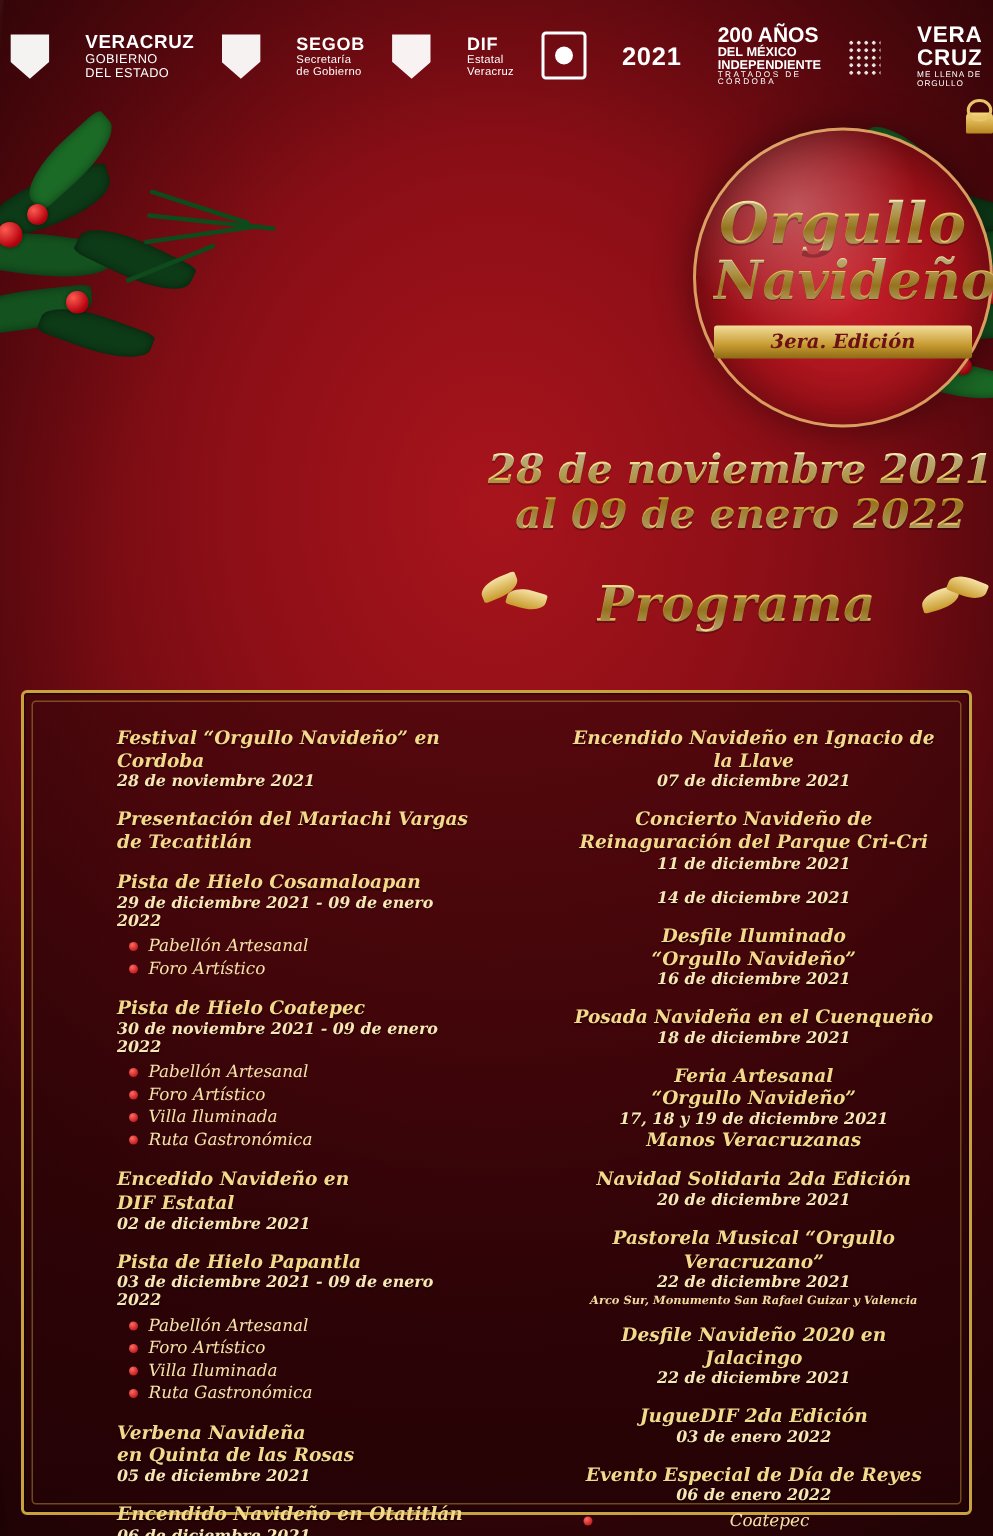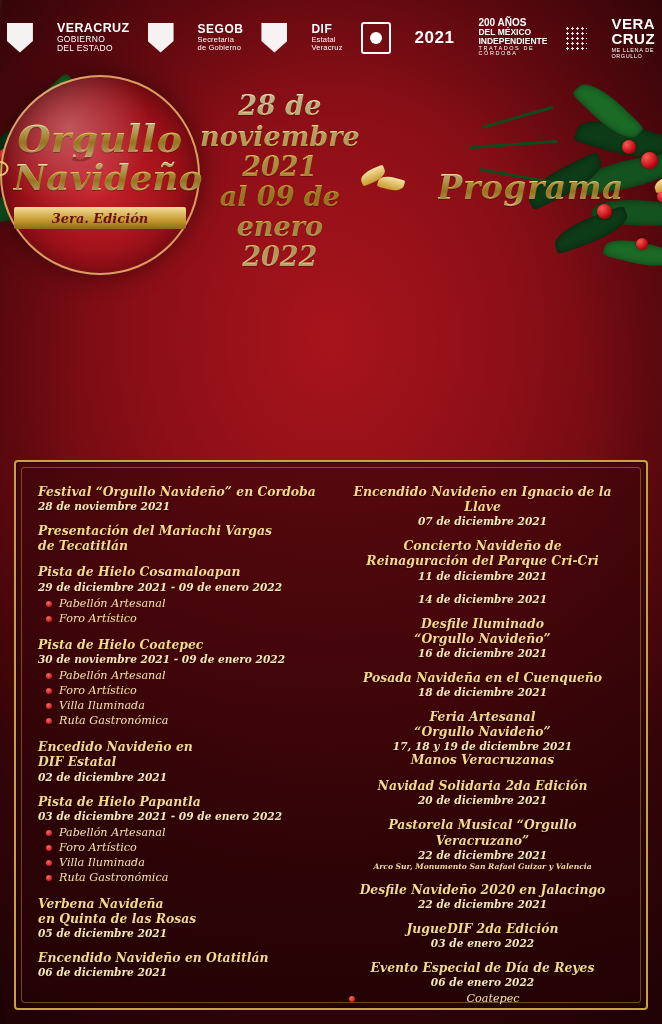--- a/index.html
+++ b/index.html
@@ -76,21 +76,21 @@
     background: #fff;
     border-radius: 50%;
   }
   .logo .txt { line-height: 1.05; }
   .logo .l1 { font-size: 12.5px; font-weight: bold; letter-spacing: .4px; }
   .logo .l2 { font-size: 8.5px; letter-spacing: .3px; }
   .logo .l3 { font-size: 7.5px; letter-spacing: .2px; }
   .logo .big { font-size: 12px; font-weight: bold; letter-spacing: .5px; }
   .sep200 { text-align: left; color: #fff; line-height: 1.02; }
   .sep200 .yr { font-size: 17px; font-weight: bold; letter-spacing: .5px; }
-  .sep200 .a1 { font-size: 10px; font-weight: bold; }
+  .sep200 .a1 { font-size: 14px; font-weight: bold; }
   .sep200 .a2 { font-size: 8.5px; font-weight: bold; }
   .sep200 .a3 { font-size: 5.5px; letter-spacing: 1.6px; }
   .vcx { text-align: left; color:#fff; line-height: 1; }
   .vcx .v1 { font-size: 15px; font-weight: bold; letter-spacing: .5px;}
   .vcx .v2 { font-size: 15px; font-weight: bold; letter-spacing: .5px;}
   .vcx .v3 { font-size: 5.5px; letter-spacing: .6px; margin-top: 2px;}
   .dots {
     width: 22px; height: 24px; flex: none;
     background-image: radial-gradient(circle, #fff 1.1px, transparent 1.3px);
     background-size: 5px 5px;
@@ -120,22 +120,22 @@
     border-radius: 2px;
     transform-origin: left center;
   }
 
   
   .ornament-wrap {
     position: relative;
     z-index: 6;
     margin-top: 6px;
     display: flex;
-    flex-direction: row;
-    align-items: center;
+    flex-direction: column;
+    align-items: flex-end;
   }
   .cap {
     width: 18px; height: 14px;
     background: linear-gradient(180deg,#f6d87a,#b8861f);
     border-radius: 3px 3px 1px 1px;
     margin-bottom: -4px;
     position: relative;
     z-index: 3;
   }
   .cap::before {
@@ -257,21 +257,21 @@
     display: flex;
     gap: 14px;
   }
   .panel::before {
     content:"";
     position:absolute; inset:5px;
     border:1px solid rgba(201,162,64,.45);
     border-radius:3px;
     pointer-events:none;
   }
-  .col { width: 50%; }
+  .col { width: 50%; margin-left: 40px; }
   .col.right { padding-left: 6px; text-align: center; }
 
   .entry { margin-bottom: 11px; }
   .entry .name {
     font-family: "DejaVu Serif", serif;
     font-style: italic;
     font-weight: bold;
     font-size: 12.4px;
     line-height: 1.22;
     background: linear-gradient(180deg,#fdf3c6 0%,#ecd081 45%,#cda githubfff 100%);

